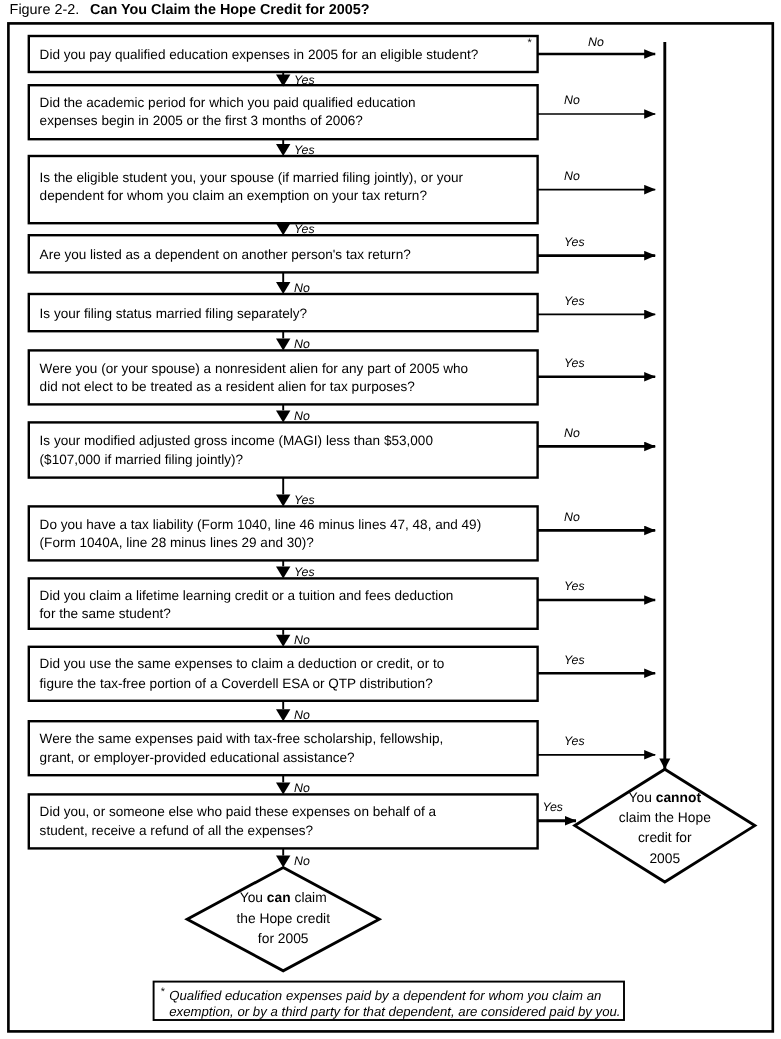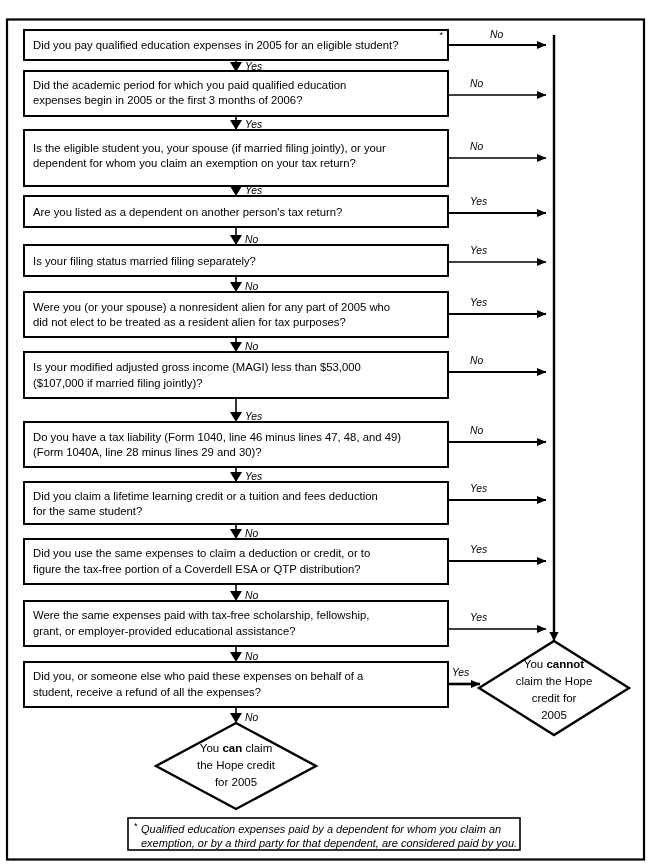--- a/index.html
+++ b/index.html
@@ -70,20 +70,23 @@
   .star-mark {
     font-size: 9px;
     fill: #000000;
   }
 </style>
 </head>
 <body>
 
 <div id="figure-root">
 
+  <div class="fig-title">
+    <span class="label">Figure 2-2.</span><span class="heading">Can You Claim the Hope Credit for 2005?</span>
+  </div>
 
   <svg class="chart-canvas" width="651" height="866" viewBox="0 0 651 866">
     <defs>
       <marker id="arrowRight" markerWidth="10" markerHeight="10" refX="9.2" refY="4" orient="auto" markerUnits="userSpaceOnUse">
         <path d="M0,0 L9.6,4 L0,8 z" fill="#000"></path>
       </marker>
       <marker id="arrowDown" markerWidth="10" markerHeight="10" refX="9.2" refY="4" orient="auto" markerUnits="userSpaceOnUse">
         <path d="M0,0 L9.6,4 L0,8 z" fill="#000"></path>
       </marker>
     </defs>

